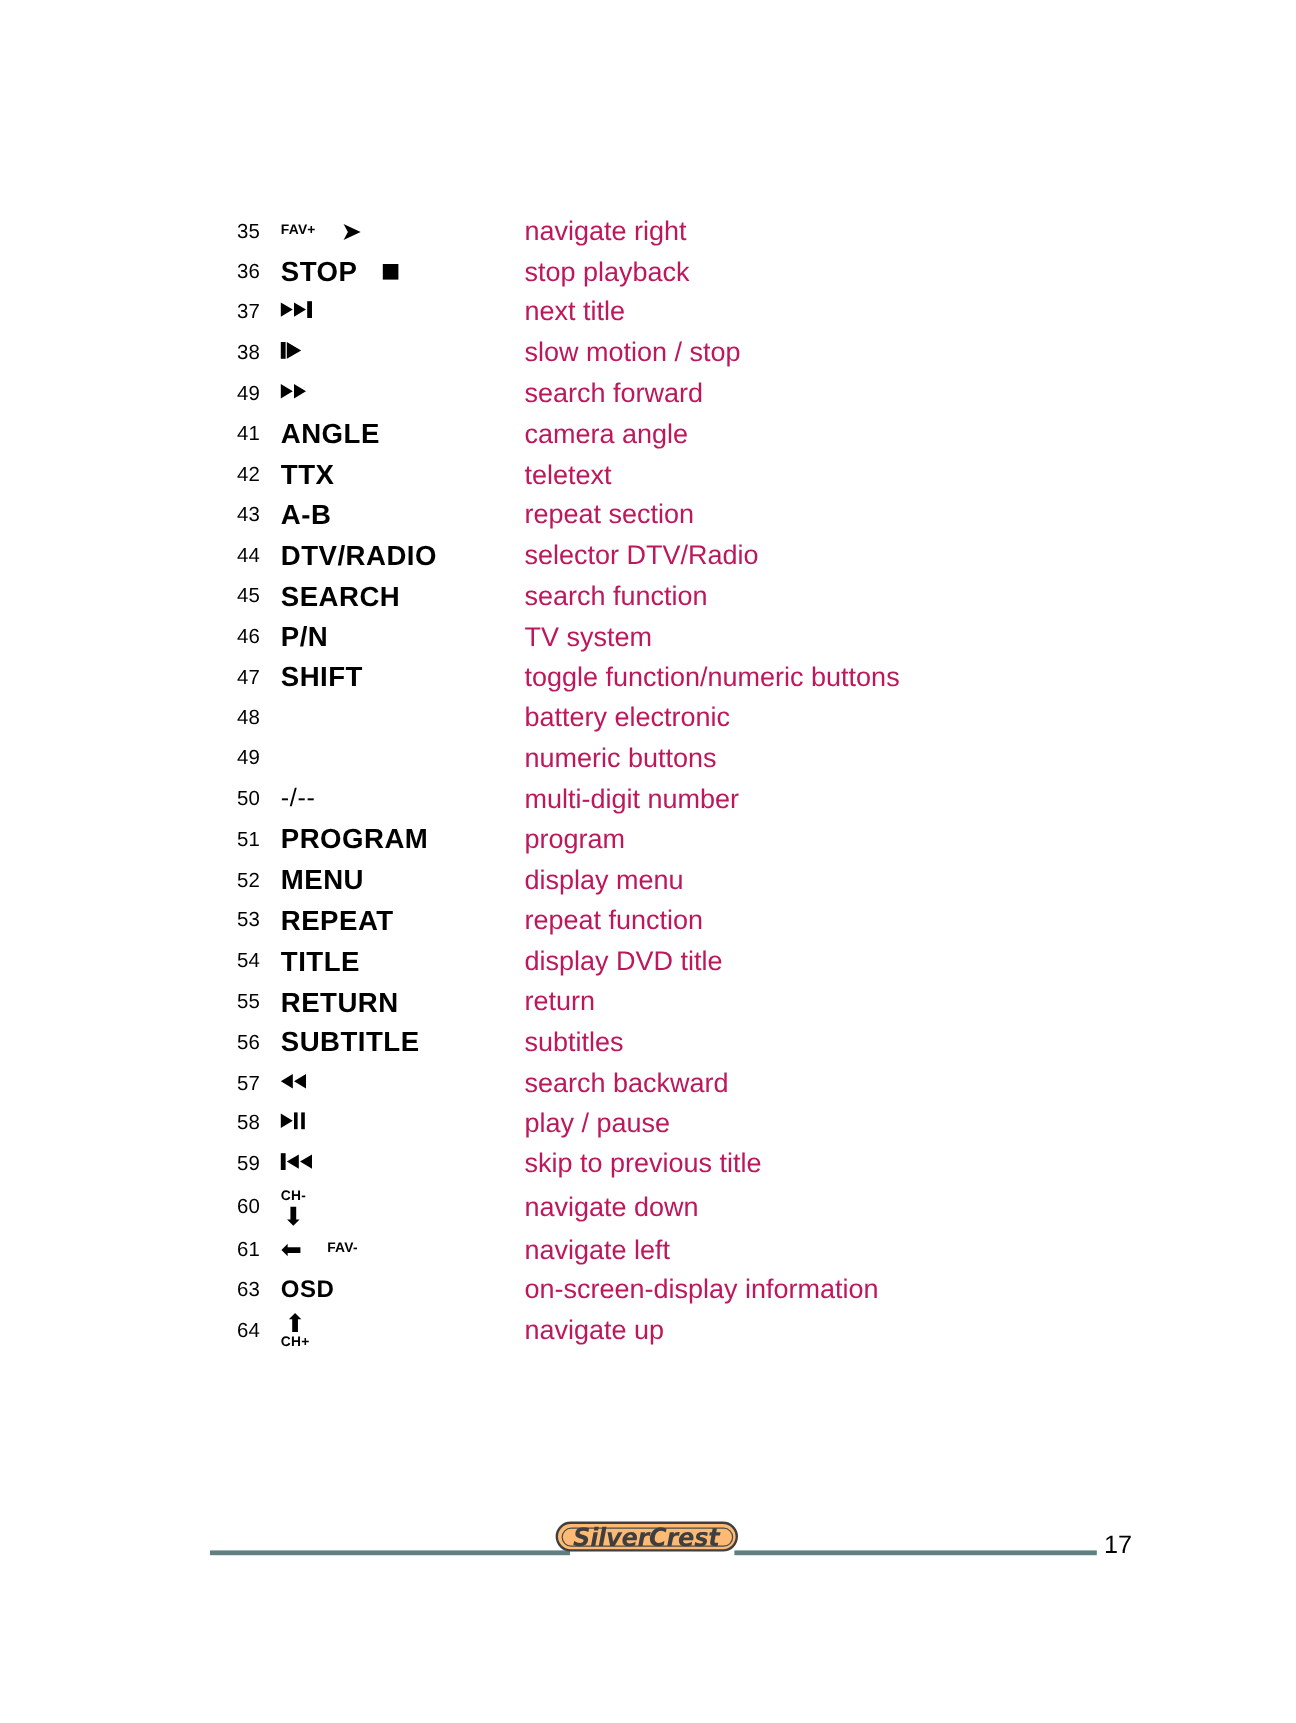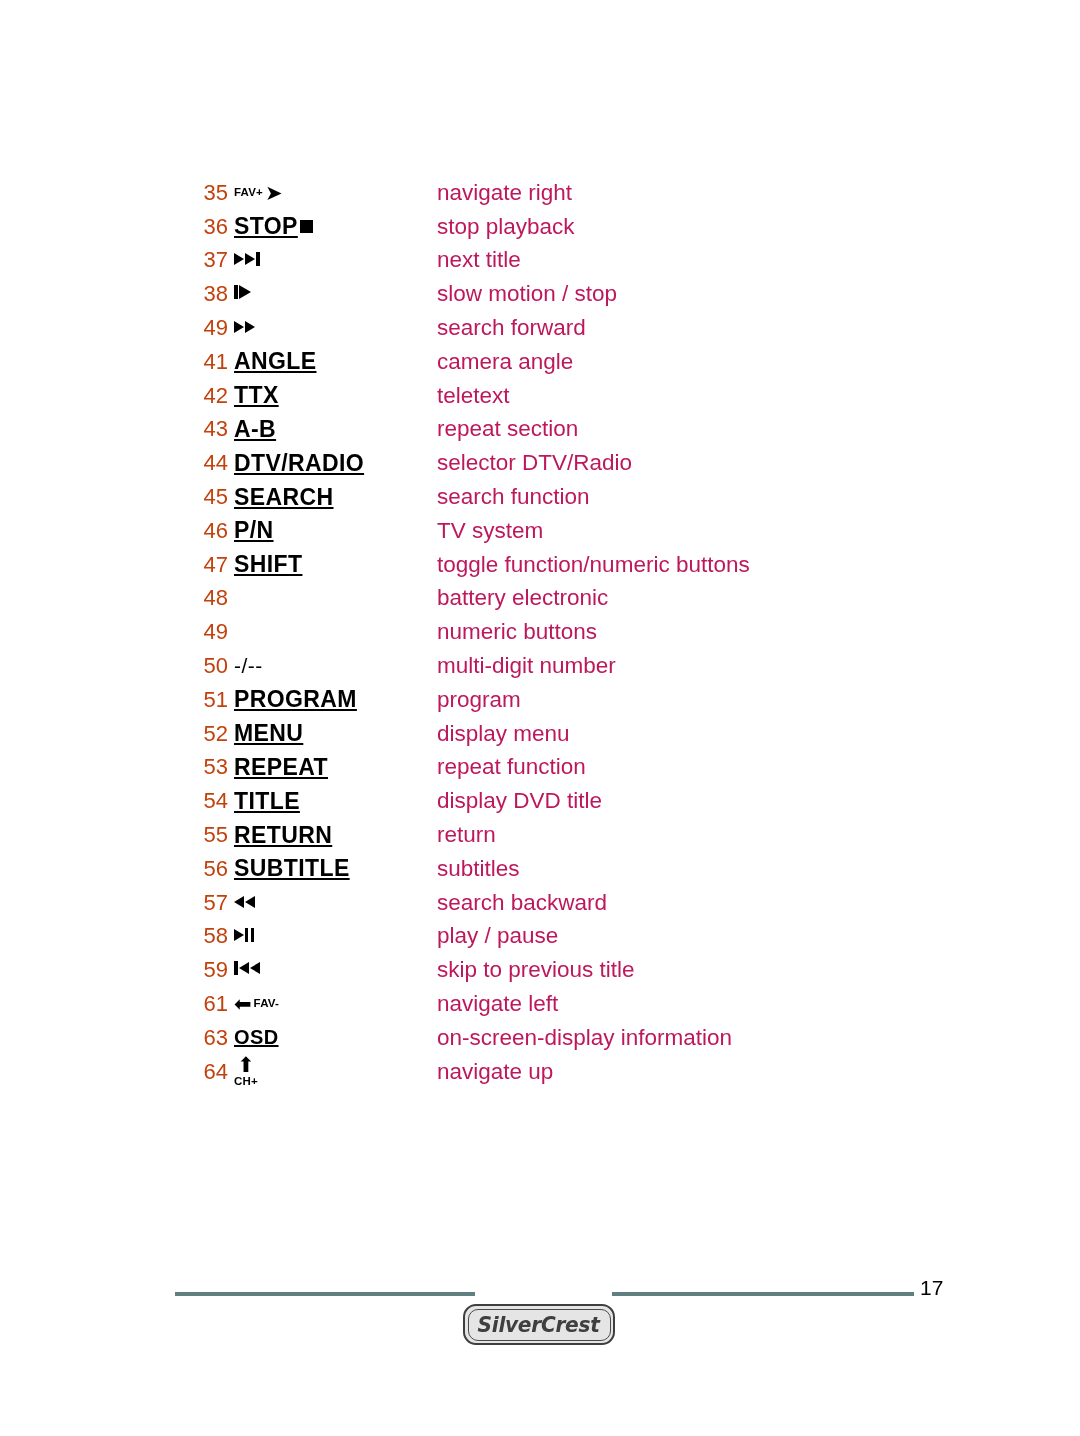--- a/index.html
+++ b/index.html
@@ -26,23 +26,23 @@
     position: absolute;
     left: 186px;
     top: 176px;
     width: 740px;
     border-collapse: collapse;
   }
   .key-row { height: 33.8px; }
 
   .col-num {
     width: 42px;
-    text-align: right;
-    font-size: 22px;
-    color: #c2410c;
+    text-align: center;
+    font-size: 17px;
+    color: #000000;
     vertical-align: middle;
     white-space: nowrap;
     padding: 0;
   }
   .col-key {
     width: 203px;
     text-align: left;
     vertical-align: middle;
     padding: 0 0 0 6px;
     white-space: nowrap;
@@ -54,31 +54,30 @@
     color: #be185d;
     white-space: nowrap;
     padding: 0;
   }
 
   
   .key-word {
     font-size: 23px;
     font-weight: bold;
     letter-spacing: .4px;
-    text-decoration: underline;
   }
   .key-plain {
     font-size: 21px;
     font-weight: normal;
     letter-spacing: .5px;
   }
   .key-inline {
     display: inline-flex;
     align-items: center;
-    gap: 2px;
+    gap: 21px;
   }
   .key-stack {
     display: inline-flex;
     flex-direction: column;
     align-items: center;
     line-height: 1;
   }
   .micro {
     font-size: 11.5px;
     font-weight: bold;
@@ -167,26 +166,26 @@
     top: 24px;
     height: 4px;
     background: #5f7f81;
   }
   .rule-left  { left: 175px; width: 300px; }
   .rule-right { left: 612px; width: 302px; }
 
   .logo {
     position: absolute;
     left: 463px;
-    top: 1304px;
+    top: 1268px;
     width: 152px;
-    height: 41px;
+    height: 25px;
     border: 2.5px solid #3f3f3f;
     border-radius: 13px;
-    background: #e5e5e5;
+    background: #fdba74;
     box-sizing: border-box;
   }
   .logo-inner {
     position: absolute;
     inset: 2.5px;
     border: 1.5px solid #4a4a4a;
     border-radius: 10px;
     box-sizing: border-box;
     display: flex;
     align-items: center;
@@ -361,20 +360,28 @@
         <tr class="key-row">
           <td class="col-num">59</td>
           <td class="col-key"><span class="icon-row">
               <span class="bar-thin"></span>
               <span class="tri-left-sm"></span>
               <span class="tri-left-sm"></span>
             </span></td>
           <td class="col-desc">skip to previous title</td>
         </tr>
         <tr class="key-row">
+          <td class="col-num">60</td>
+          <td class="col-key"><span class="key-stack">
+              <span class="micro">CH-</span>
+              <span class="glyph-arrow">⬇</span>
+            </span></td>
+          <td class="col-desc">navigate down</td>
+        </tr>
+        <tr class="key-row">
           <td class="col-num">61</td>
           <td class="col-key"><span class="key-inline">
               <span class="glyph-arrow">⬅</span>
               <span class="micro">FAV-</span>
             </span></td>
           <td class="col-desc">navigate left</td>
         </tr>
         <tr class="key-row">
           <td class="col-num">63</td>
           <td class="col-key"><span class="key-word" style="font-size:20px">OSD</span></td>

